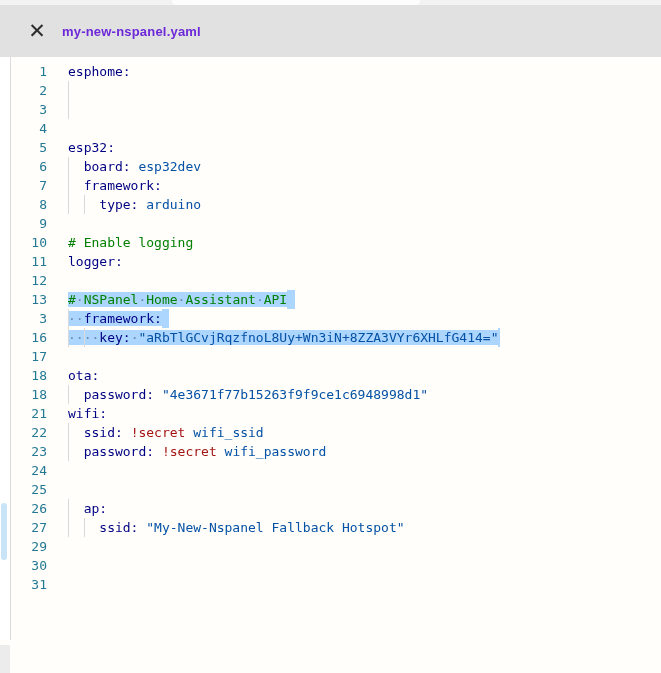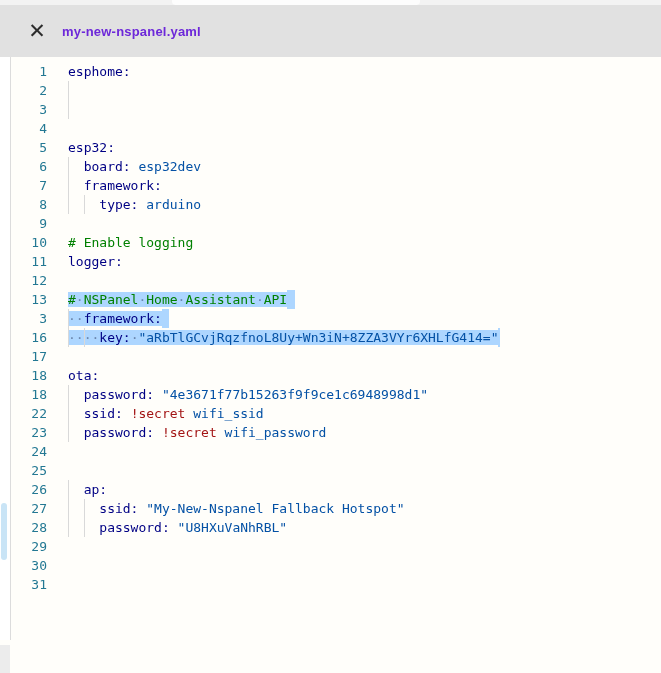--- a/index.html
+++ b/index.html
@@ -128,20 +128,24 @@
       </div>
       <div class="code-line">
         <div class="line-number">18</div>
         <div class="line-content"><span><span class="tk-k">ota:</span></span></div>
       </div>
       <div class="code-line">
         <div class="line-number">18</div>
         <div class="line-content"><span class="indent-guide" style="left: 0ch;"></span><span><span class="tk-p">  </span><span class="tk-k">password:</span><span class="tk-p"> </span><span class="tk-v">"4e3671f77b15263f9f9ce1c6948998d1"</span></span></div>
       </div>
       <div class="code-line">
+        <div class="line-number">21</div>
+        <div class="line-content"><span><span class="tk-k">wifi:</span></span></div>
+      </div>
+      <div class="code-line">
         <div class="line-number">22</div>
         <div class="line-content"><span class="indent-guide" style="left: 0ch;"></span><span><span class="tk-p">  </span><span class="tk-k">ssid:</span><span class="tk-p"> </span><span class="tk-t">!secret</span><span class="tk-p"> </span><span class="tk-v">wifi_ssid</span></span></div>
       </div>
       <div class="code-line">
         <div class="line-number">23</div>
         <div class="line-content"><span class="indent-guide" style="left: 0ch;"></span><span><span class="tk-p">  </span><span class="tk-k">password:</span><span class="tk-p"> </span><span class="tk-t">!secret</span><span class="tk-p"> </span><span class="tk-v">wifi_password</span></span></div>
       </div>
       <div class="code-line">
         <div class="line-number">24</div>
         <div class="line-content"><span></span></div>
@@ -151,24 +155,20 @@
       </div>
       <div class="code-line">
         <div class="line-number">26</div>
         <div class="line-content"><span class="indent-guide" style="left: 0ch;"></span><span><span class="tk-p">  </span><span class="tk-k">ap:</span></span></div>
       </div>
       <div class="code-line">
         <div class="line-number">27</div>
         <div class="line-content"><span class="indent-guide" style="left: 0ch;"></span><span class="indent-guide" style="left: 2ch;"></span><span><span class="tk-p">    </span><span class="tk-k">ssid:</span><span class="tk-p"> </span><span class="tk-v">"My-New-Nspanel Fallback Hotspot"</span></span></div>
       </div>
       <div class="code-line">
-        <div class="line-number">28</div>
-        <div class="line-content"><span class="indent-guide" style="left: 0ch;"></span><span class="indent-guide" style="left: 2ch;"></span><span><span class="tk-p">    </span><span class="tk-k">password:</span><span class="tk-p"> </span><span class="tk-v">"U8HXuVaNhRBL"</span></span></div>
-      </div>
-      <div class="code-line">
         <div class="line-number">29</div>
         <div class="line-content"><span></span></div>
       </div>
       <div class="code-line">
         <div class="line-number">30</div>
       </div>
       <div class="code-line">
         <div class="line-number">31</div>
         <div class="line-content"><span></span></div>
       </div>

